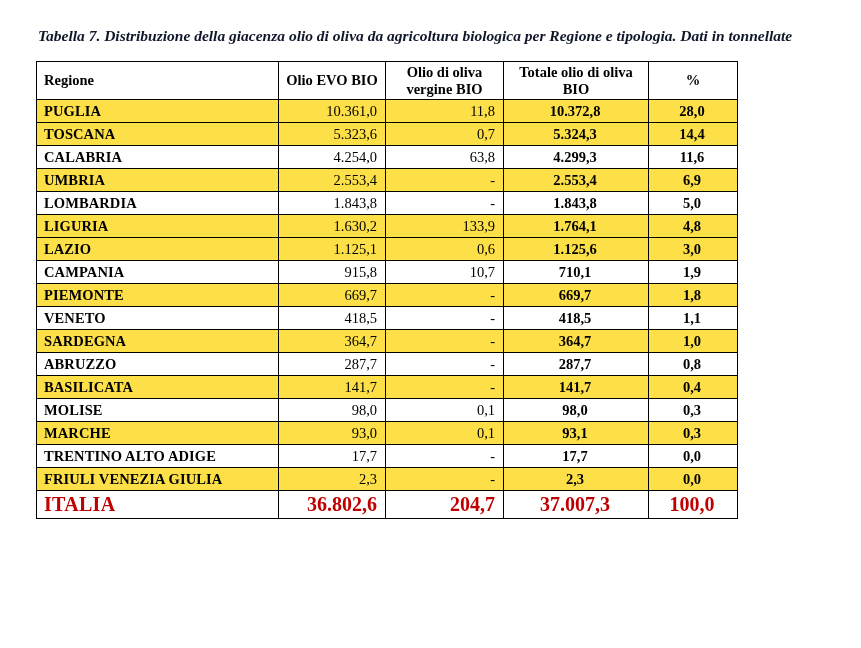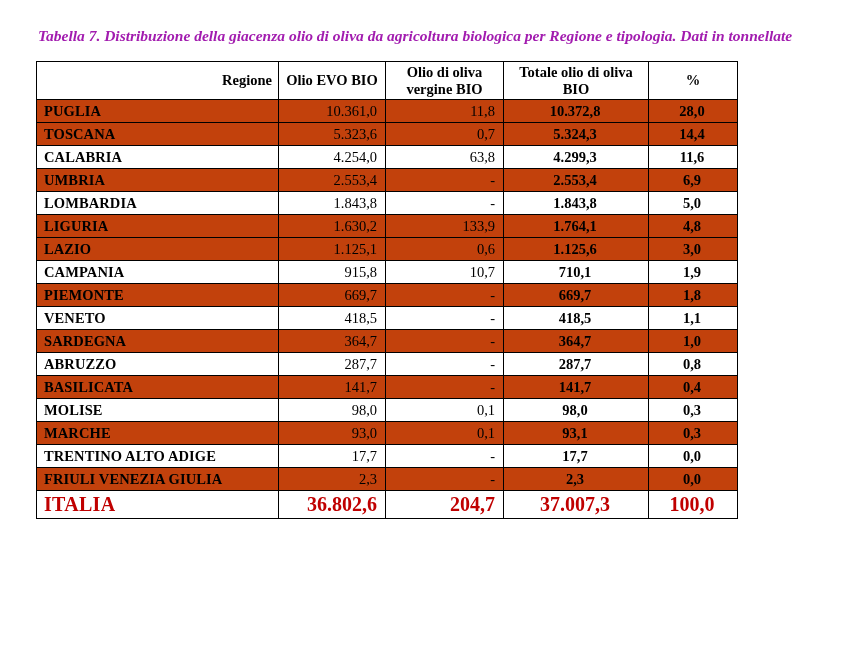--- a/index.html
+++ b/index.html
@@ -19,21 +19,21 @@
     width: 861px;
     height: 648px;
     box-sizing: border-box;
     padding: 26px 34px 0 34px;
   }
   .caption {
     font-family: "Liberation Serif", serif;
     font-size: 15.5px;
     font-weight: bold;
     font-style: italic;
-    color: #a21caf;
+    color: #0f172a;
     line-height: 1.35;
     margin: 0 0 14px 4px;
     width: 800px;
   }
   table.giacenza {
     border-collapse: collapse;
     width: 701px;
     margin-left: 2px;
     table-layout: fixed;
   }
@@ -54,40 +54,40 @@
   }
   thead th {
     text-align: center;
     font-weight: bold;
     font-size: 14px;
     line-height: 1.15;
     padding: 5px 4px;
     background: #ffffff;
   }
   thead th.head-regione {
-    text-align: right;
+    text-align: left;
     padding-left: 7px;
   }
   tbody td.region {
     text-align: left;
     font-weight: bold;
     letter-spacing: 0.1px;
     padding-left: 7px;
   }
   tbody td.num {
     text-align: right;
     padding-right: 8px;
   }
   tbody td.total,
   tbody td.perc {
     font-weight: bold;
     text-align: center;
   }
   tbody tr.shaded td {
-    background: #c2410c;
+    background: #fde047;
   }
   tbody tr.italia td {
     color: #c00000;
     font-weight: bold;
     font-size: 20px;
     height: 27px;
   }
   tbody tr.italia td.region {
     letter-spacing: 0.3px;
   }

